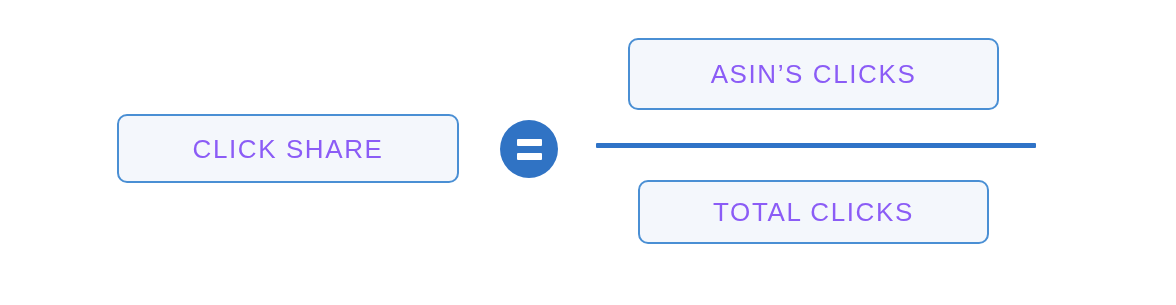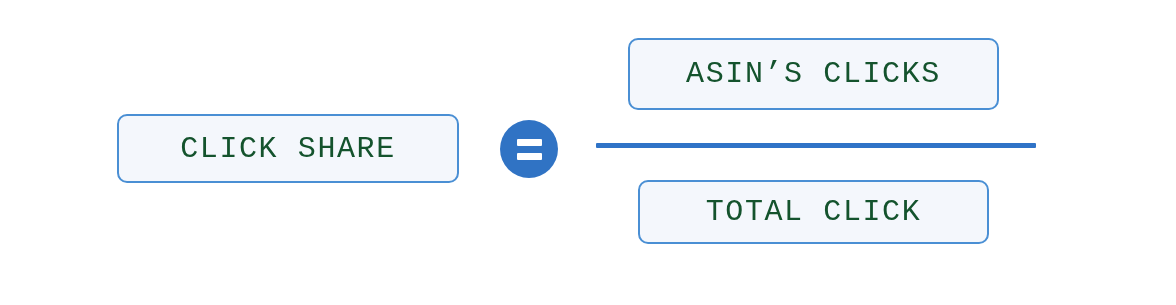--- a/index.html
+++ b/index.html
@@ -23,24 +23,24 @@
     box-sizing: border-box;
     background: #f4f7fc;
     border: 2px solid #4a8fd4;
     border-radius: 10px;
     display: flex;
     align-items: center;
     justify-content: center;
   }
 
   .term-label {
-    color: #14532d;
-    font-family: Liberation Mono, monospace;
+    color: #8b5cf6;
+    font-family: Liberation Sans, sans-serif;
     font-weight: 400;
-    font-size: 30px;
+    font-size: 26px;
     letter-spacing: 1.6px;
     white-space: nowrap;
     line-height: 1;
   }
 
   
   #box-click-share {
     left: 117px;
     top: 114px;
     width: 342px;
@@ -126,16 +126,16 @@
     <span class="sr-only">=</span>
   </div>
 
   <div class="term-box" id="box-numerator">
     <span class="term-label">ASIN’S CLICKS</span>
   </div>
 
   <div id="fraction-bar"></div>
 
   <div class="term-box" id="box-denominator">
-    <span class="term-label">TOTAL CLICK</span>
+    <span class="term-label">TOTAL CLICKS</span>
   </div>
 
 </div>
 
 </body></html>

